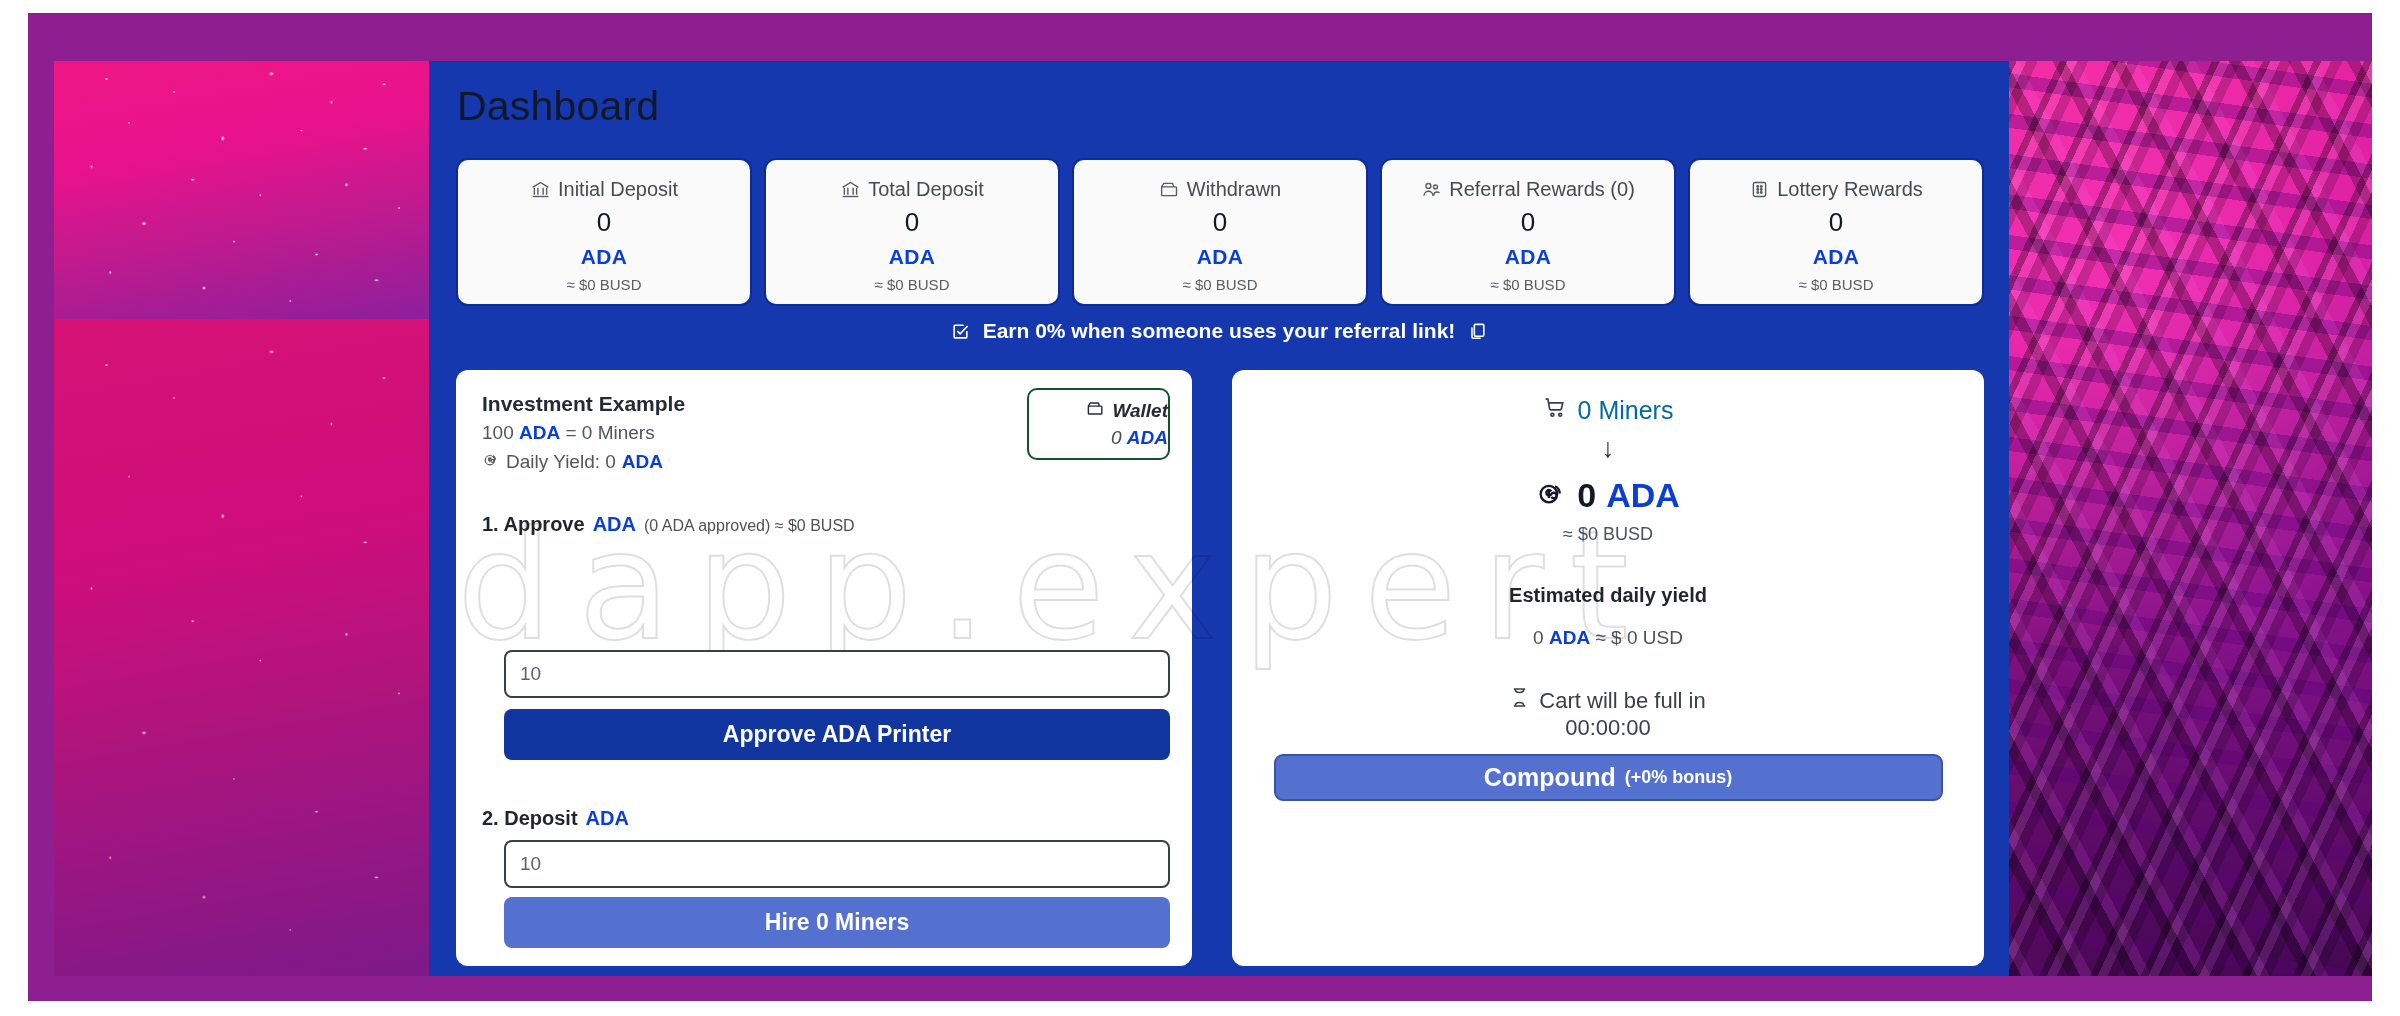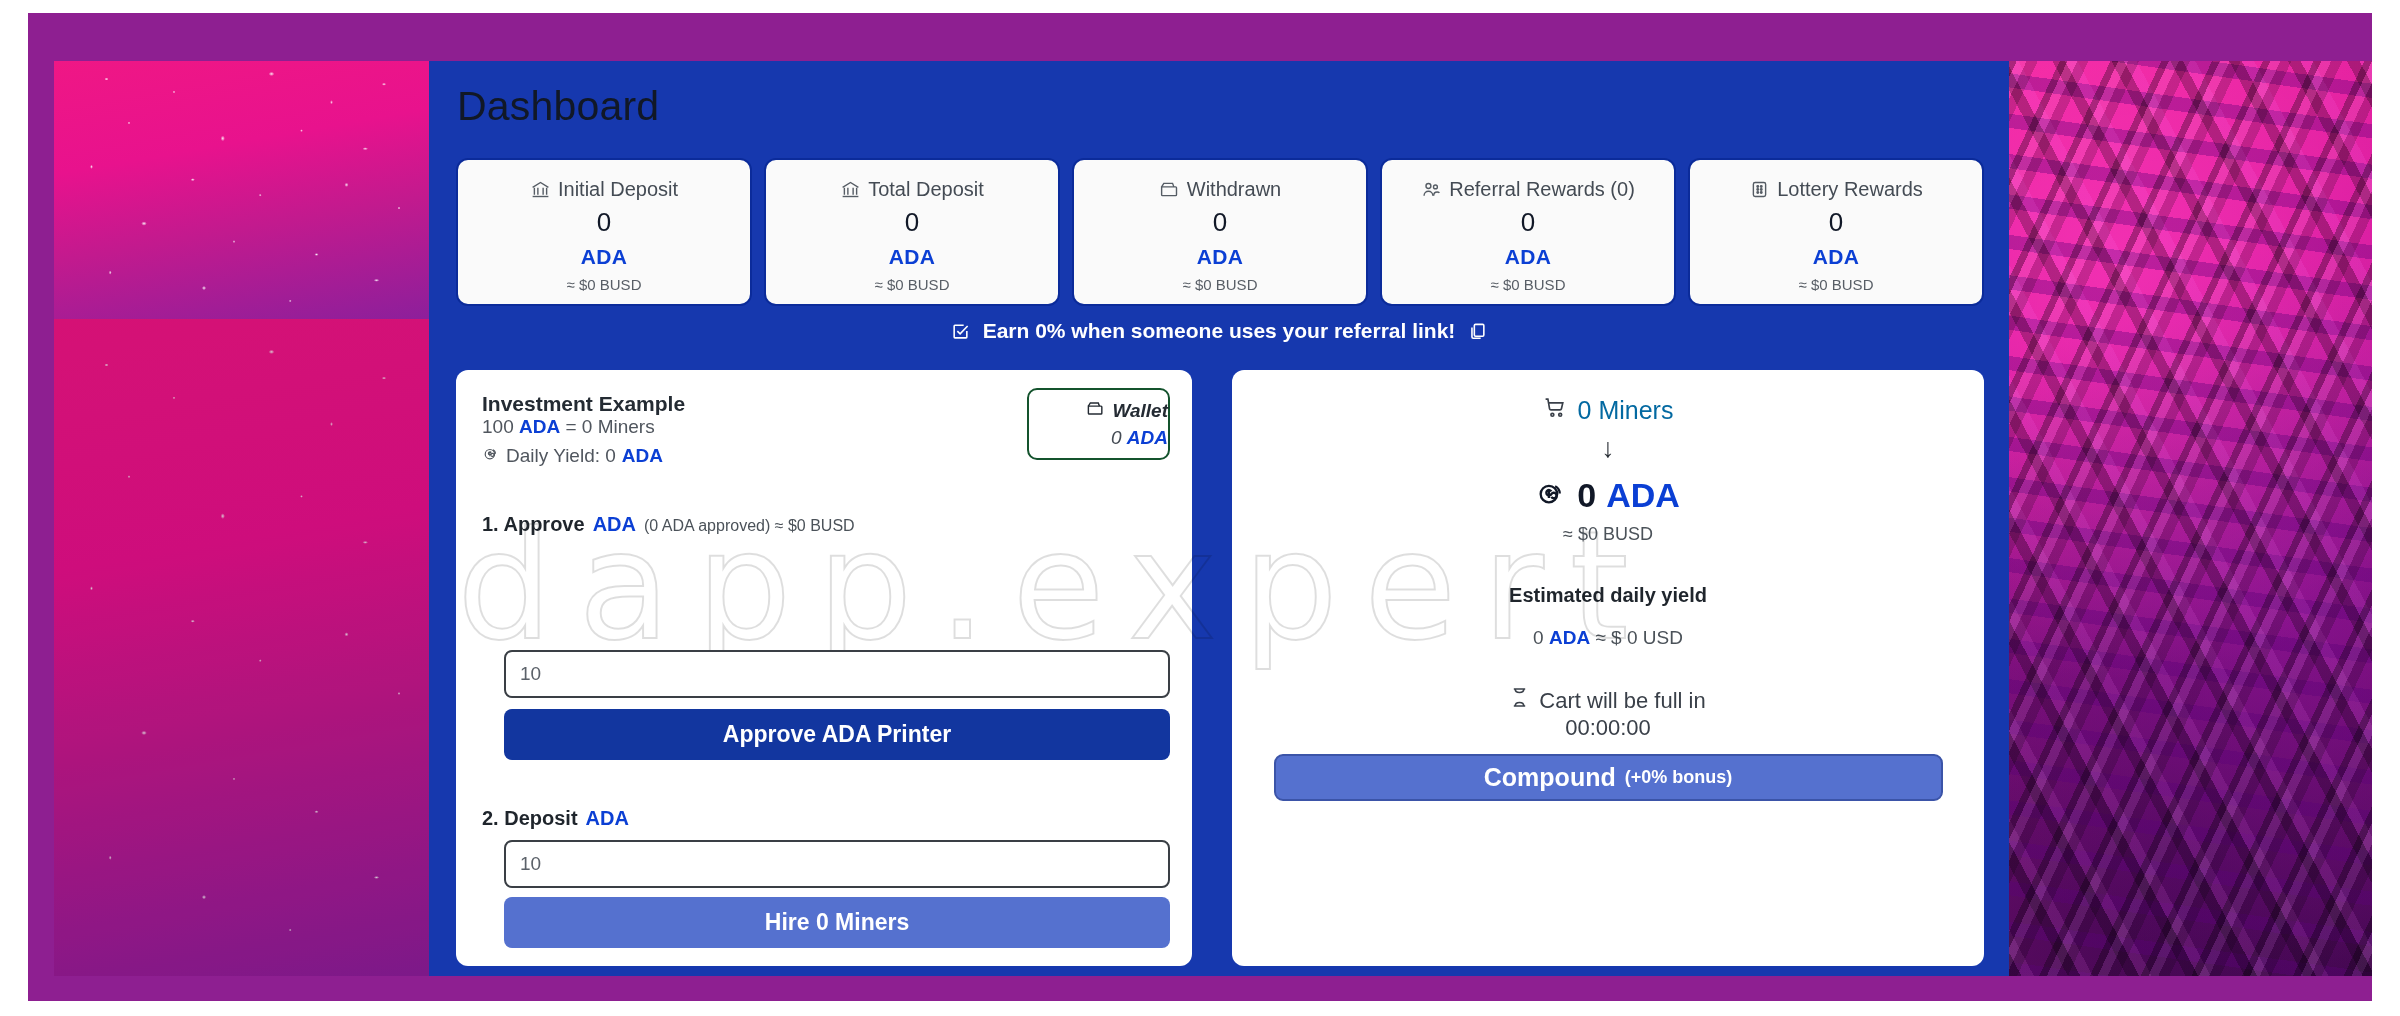--- a/index.html
+++ b/index.html
@@ -139,21 +139,21 @@
     color: transparent;
     -webkit-text-stroke: 2px rgba(0,0,0,.13);
     padding-left: 28px;
     font-family: "DejaVu Sans", sans-serif;
     z-index: 5;
   }
 
   
   #invest { position: absolute; left: 26px; top: 22px; }
   #invest .t1 { font-size: 21px; font-weight: 700; color: #242b33; }
-  #invest .t2 { font-size: 19px; color: #50565e; }
+  #invest .t2 { font-size: 19px; color: #50565e; margin-top: 6px; }
   #invest .t3 { font-size: 19px; color: #50565e; margin-top: 6px; display: flex; align-items: center; gap: 6px; }
   .ada { color: #0b3fd4; font-weight: 700; }
 
   #wallet {
     position: absolute; right: 22px; top: 18px;
     width: 143px; height: 72px;
     border: 2px solid #14532d; border-radius: 10px;
     display: flex; flex-direction: column; align-items: flex-end; justify-content: center;
     background: #ffffff;
     font-style: italic;

